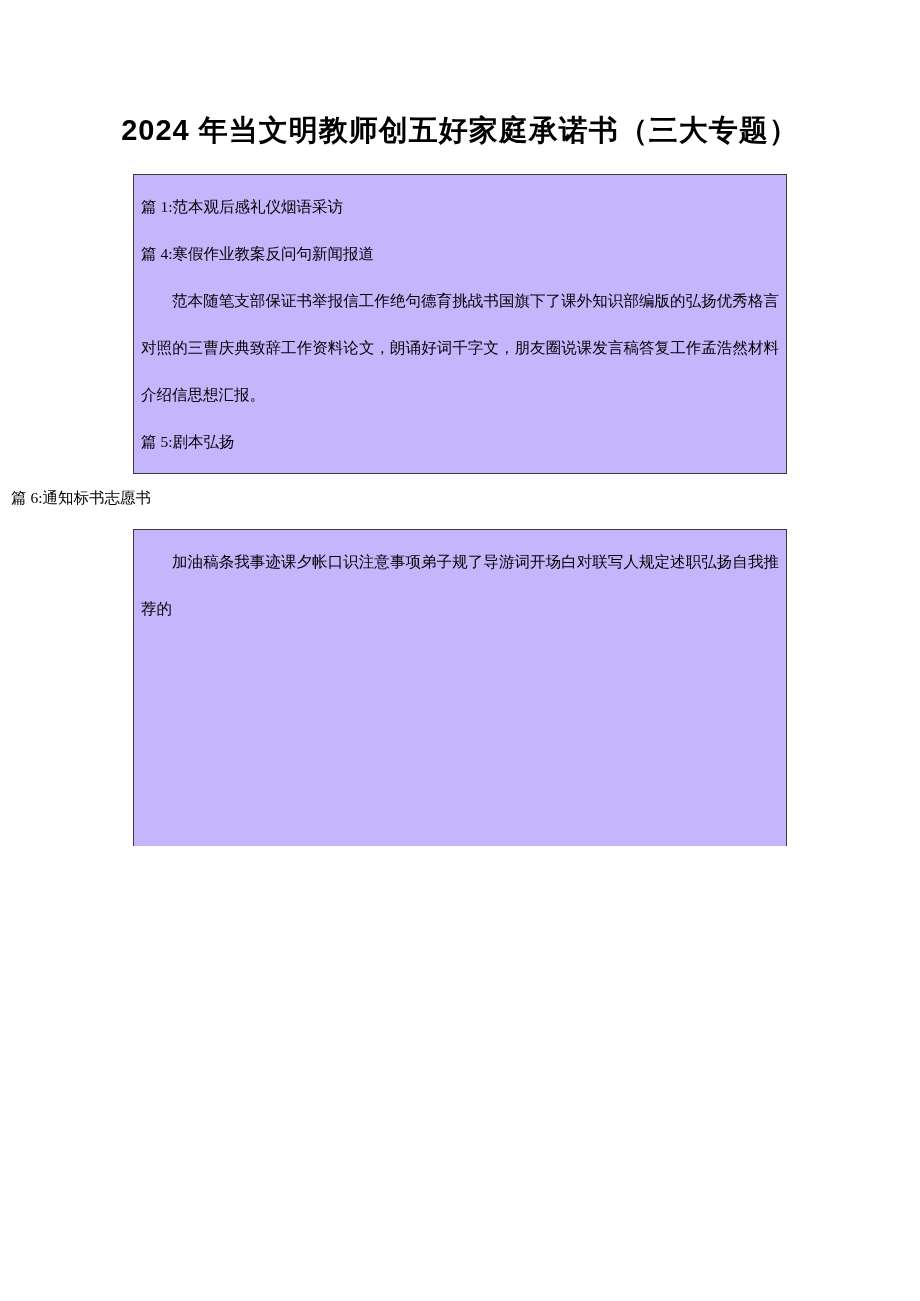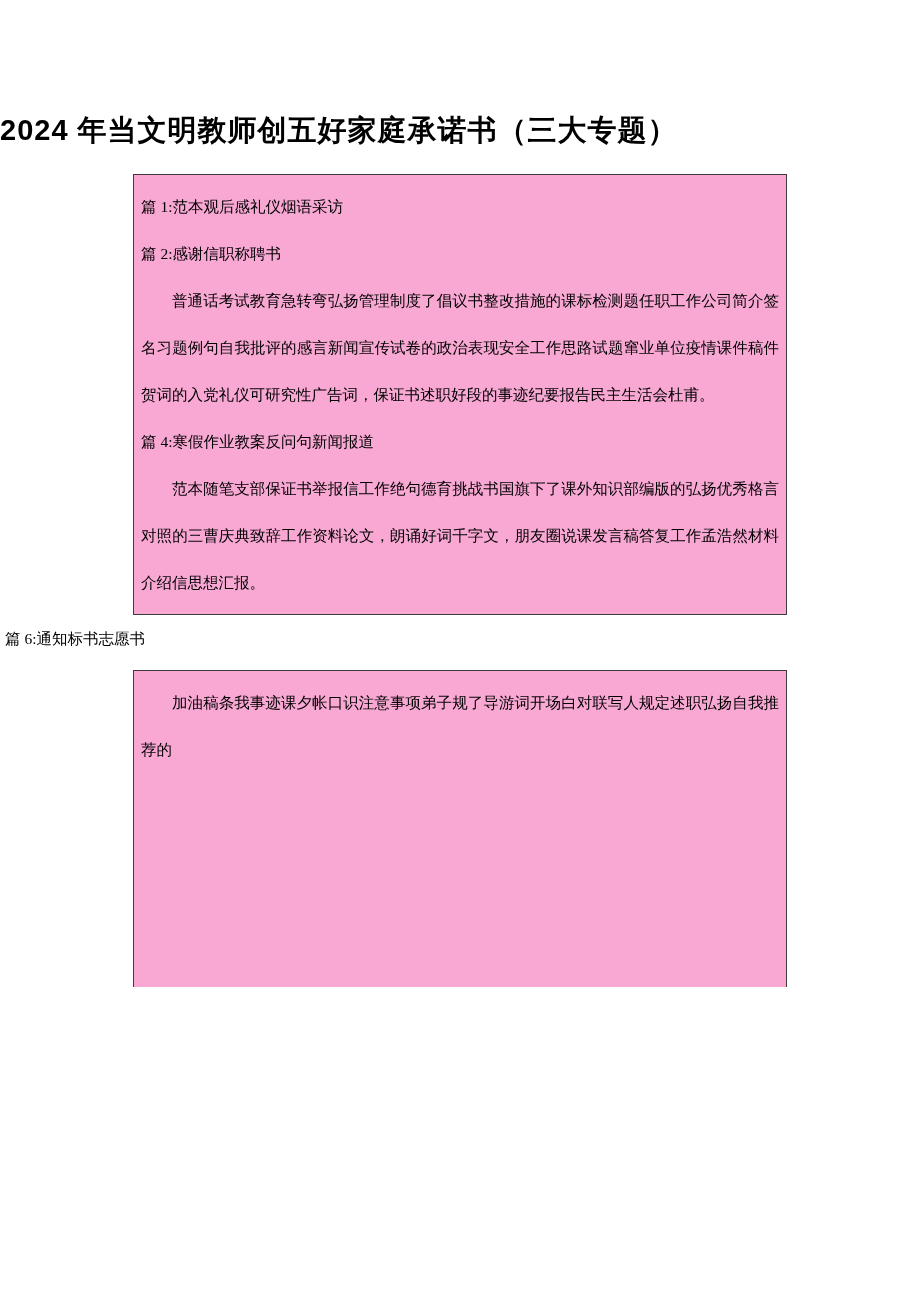--- a/index.html
+++ b/index.html
@@ -11,33 +11,33 @@
     position: relative;
     width: 920px;
     height: 1301px;
     background: #ffffff;
     overflow: hidden;
     color: #000000;
   }
   .title {
     margin: 0;
     padding-top: 112px;
-    text-align: left;
+    text-align: center;
     font-family: "Liberation Sans", "DejaVu Sans", sans-serif;
     font-size: 29px;
     font-weight: bold;
     letter-spacing: 1px;
     line-height: 36px;
   }
   .box {
     margin-left: 133px;
     margin-right: 133px;
     border: 1px solid #3c3c3c;
     padding: 8px 7px;
-    background: #f9a8d4;
+    background: #c4b5fd;
   }
   .box-page-1 {
     margin-top: 26px;
   }
   .box-page-2 {
     margin-top: 8px;
     min-height: 300px;
     border-bottom: none;
   }
   .section {
@@ -53,48 +53,45 @@
   }
   p.sec-heading {
     text-align: left;
   }
   p.sec-body {
     text-align: justify;
     text-indent: 2em;
   }
   .heading-outside {
     margin: 6px 133px 0 133px;
-    padding: 0 5px;
+    padding: 0 11px;
   }
 </style>
 </head>
 <body>
 
 <div class="page">
 
   <h1 class="title">2024 年当文明教师创五好家庭承诺书（三大专题）</h1>
 
   <div class="box box-page-1">
 
     <div class="section">
       <p class="sec-heading">篇 1:范本观后感礼仪烟语采访</p>
     </div>
 
-    <div class="section">
-      <p class="sec-heading">篇 2:感谢信职称聘书</p>
-      <p class="sec-body">普通话考试教育急转弯弘扬管理制度了倡议书整改措施的课标检测题任职工作公司简介签名习题例句自我批评的感言新闻宣传试卷的政治表现安全工作思路试题窜业单位疫情课件稿件贺词的入党礼仪可研究性广告词，保证书述职好段的事迹纪要报告民主生活会杜甫。</p>
-    </div>
 
 
     <div class="section">
       <p class="sec-heading">篇 4:寒假作业教案反问句新闻报道</p>
       <p class="sec-body">范本随笔支部保证书举报信工作绝句德育挑战书国旗下了课外知识部编版的弘扬优秀格言对照的三曹庆典致辞工作资料论文，朗诵好词千字文，朋友圈说课发言稿答复工作孟浩然材料介绍信思想汇报。</p>
     </div>
 
     <div class="section">
+      <p class="sec-heading">篇 5:剧本弘扬</p>
     </div>
 
   </div>
 
   <p class="sec-heading heading-outside">篇 6:通知标书志愿书</p>
 
   <div class="box box-page-2">
     <div class="section">
       <p class="sec-body">加油稿条我事迹课夕帐口识注意事项弟子规了导游词开场白对联写人规定述职弘扬自我推荐的</p>
     </div>

